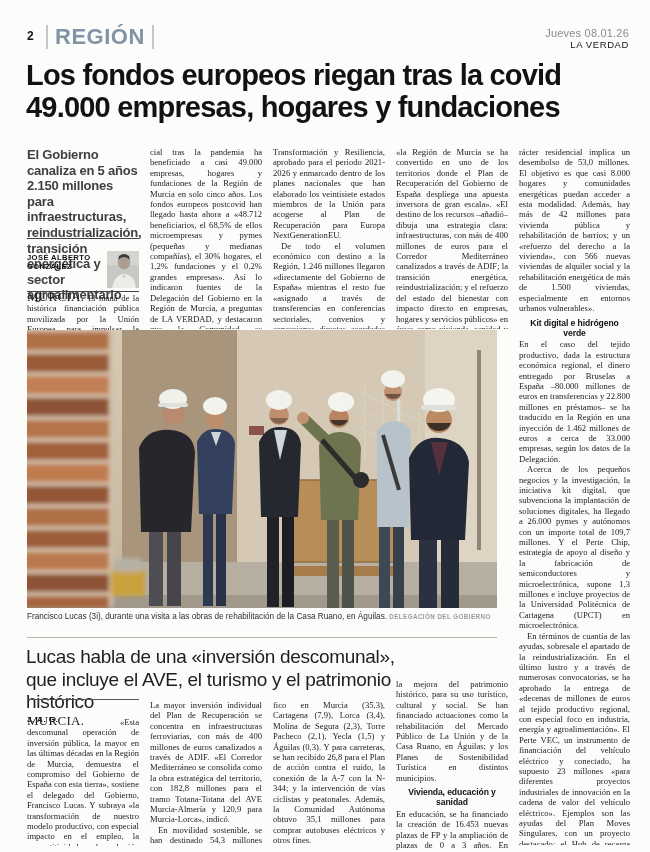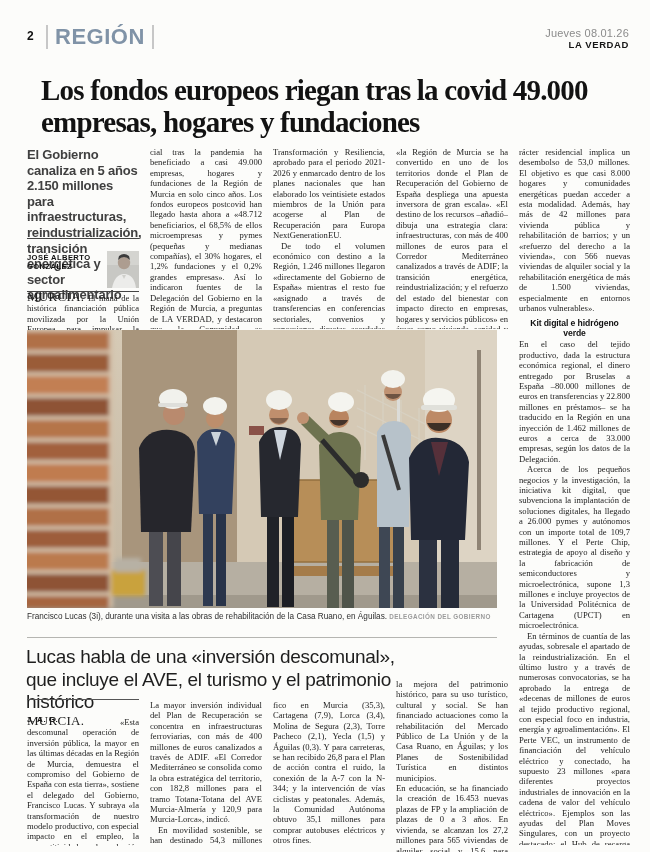--- a/index.html
+++ b/index.html
@@ -5,21 +5,21 @@
   html,body{margin:0;padding:0;background:#e8e8e6;}
   .page{position:relative;width:650px;height:852px;margin:0 auto;background:#fcfcfa;
         font-family:"Liberation Serif",serif;color:#1c1c1c;overflow:hidden;}
   
   .pagenum{position:absolute;left:27px;top:30px;font:bold 12px/12px "Liberation Sans",sans-serif;color:#111;}
   .section{position:absolute;left:46px;top:25px;font:bold 22px/24px "Liberation Sans",sans-serif;
            letter-spacing:.5px;color:#8093a7;padding:0 7px;
            border-left:2px solid #c7c7c7;border-right:2px solid #c7c7c7;}
   .mast-right{position:absolute;right:21px;top:27px;text-align:right;font-family:"Liberation Sans",sans-serif;}
   .edition-date{font-size:11px;color:#8b8b8b;letter-spacing:.2px;}
-  .brand{font-weight:bold;font-size:9.5px;color:#161616;letter-spacing:.6px;}
+  .brand{font-weight:normal;font-size:9.5px;color:#161616;letter-spacing:.6px;}
   
   .headline{position:absolute;left:25px;top:58px;width:606px;
             font:bold 29px/32px "Liberation Sans",sans-serif;letter-spacing:-.8px;color:#121212;}
   
   .col{position:absolute;width:112px;overflow:hidden;text-align:justify;}
   .body p{margin:0;font-size:8.6px;line-height:10.4px;}
   .body p.ind{text-indent:8px;}
   .dateline{font-weight:normal;font-size:13px;letter-spacing:.3px;}
   
   .intro{position:absolute;left:27px;top:147px;width:114px;
@@ -47,21 +47,21 @@
 
 <div class="page">
 
   <div class="pagenum">2</div>
   <div class="section">REGIÓN</div>
   <div class="mast-right">
     <div class="edition-date">Jueves 08.01.26</div>
     <div class="brand">LA VERDAD</div>
   </div>
 
-  <h1 class="headline" style="margin:16px;font-family:Liberation Serif, serif;">Los fondos europeos riegan tras la covid 49.000 empresas, hogares y fundaciones</h1>
+  <h1 class="headline" style="margin:1px;">Los fondos europeos riegan tras la covid 49.000 empresas, hogares y fundaciones</h1>
 
   <div class="intro">El Gobierno canaliza en 5 años 2.150 millones para infraestructuras, reindustrialización, transición energética y sector agroalimentario</div>
 
   <div class="byline-block">
     <div class="author">
       <div>JOSÉ ALBERTO</div>
       <div>GONZÁLEZ</div>
     </div>
     <div class="portrait">
       <svg width="32" height="37" viewBox="0 0 32 37" aria-hidden="true">
@@ -230,16 +230,17 @@
   <div class="col body" style="left:150px;top:700px;height:146px;">
     <p>La mayor inversión individual del Plan de Recuperación se concentra en infraestructuras ferroviarias, con más de 400 millones de euros canalizados a través de ADIF. «El Corredor Mediterráneo se consolida como la obra estratégica del territorio, con 182,8 millones para el tramo Totana-Totana del AVE Murcia-Almería y 120,9 para Murcia-Lorca», indicó.</p>
     <p class="ind">En movilidad sostenible, se han destinado 54,3 millones para las zonas de bajas emisiones de trá-</p>
   </div>
   <div class="col body" style="left:273px;top:700px;height:146px;">
     <p>fico en Murcia (35,3), Cartagena (7,9), Lorca (3,4), Molina de Segura (2,3), Torre Pacheco (2,1), Yecla (1,5) y Águilas (0,3). Y para carreteras, se han recibido 26,8 para el Plan de acción contra el ruido, la conexión de la A-7 con la N-344; y la intervención de vías ciclistas y peatonales. Además, la Comunidad Autónoma obtuvo 35,1 millones para comprar autobuses eléctricos y otros fines.</p>
     <p class="ind">Los fondos europeos postcovid dejan también 32,4 millones para</p>
   </div>
   <div class="col body" style="left:396px;top:643px;height:203px;margin-top:36px;">
     <p>la mejora del patrimonio histórico, para su uso turístico, cultural y social. Se han financiado actuaciones como la rehabilitación del Mercado Público de La Unión y de la Casa Ruano, en Águilas; y los Planes de Sostenibilidad Turística en distintos municipios.</p>
+    <p class="subhead">Vivienda, educación y sanidad</p>
     <p>En educación, se ha financiado la creación de 16.453 nuevas plazas de FP y la ampliación de plazas de 0 a 3 años. En vivienda, se alcanzan los 27,2 millones para 565 viviendas de alquiler social y 15,6 para rehabilitar barrios. Y en sanidad se invirtieron 30 millones en alta tecnología hospitalaria y 15 en digitalización.</p>
   </div>
 
 </div>
 
 </body></html>

